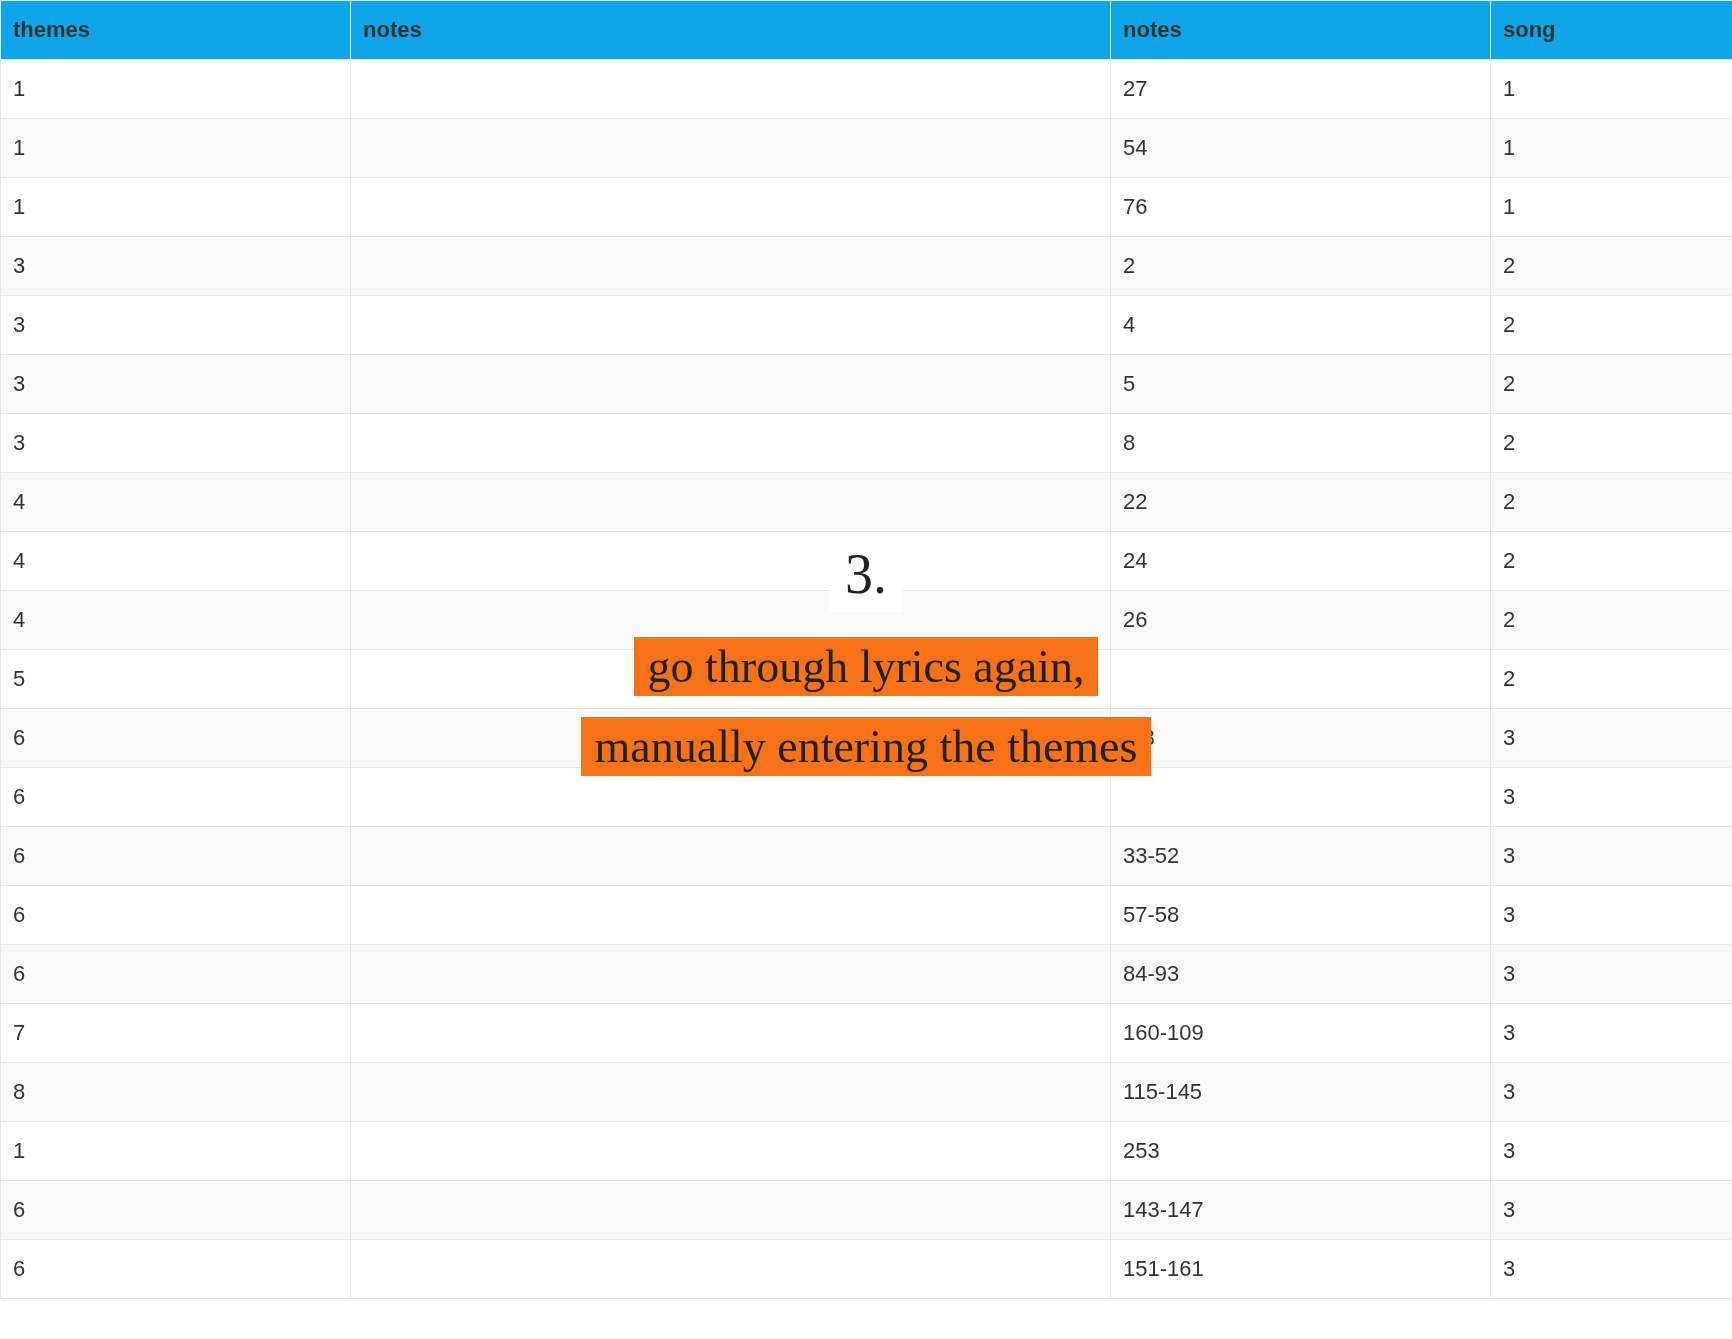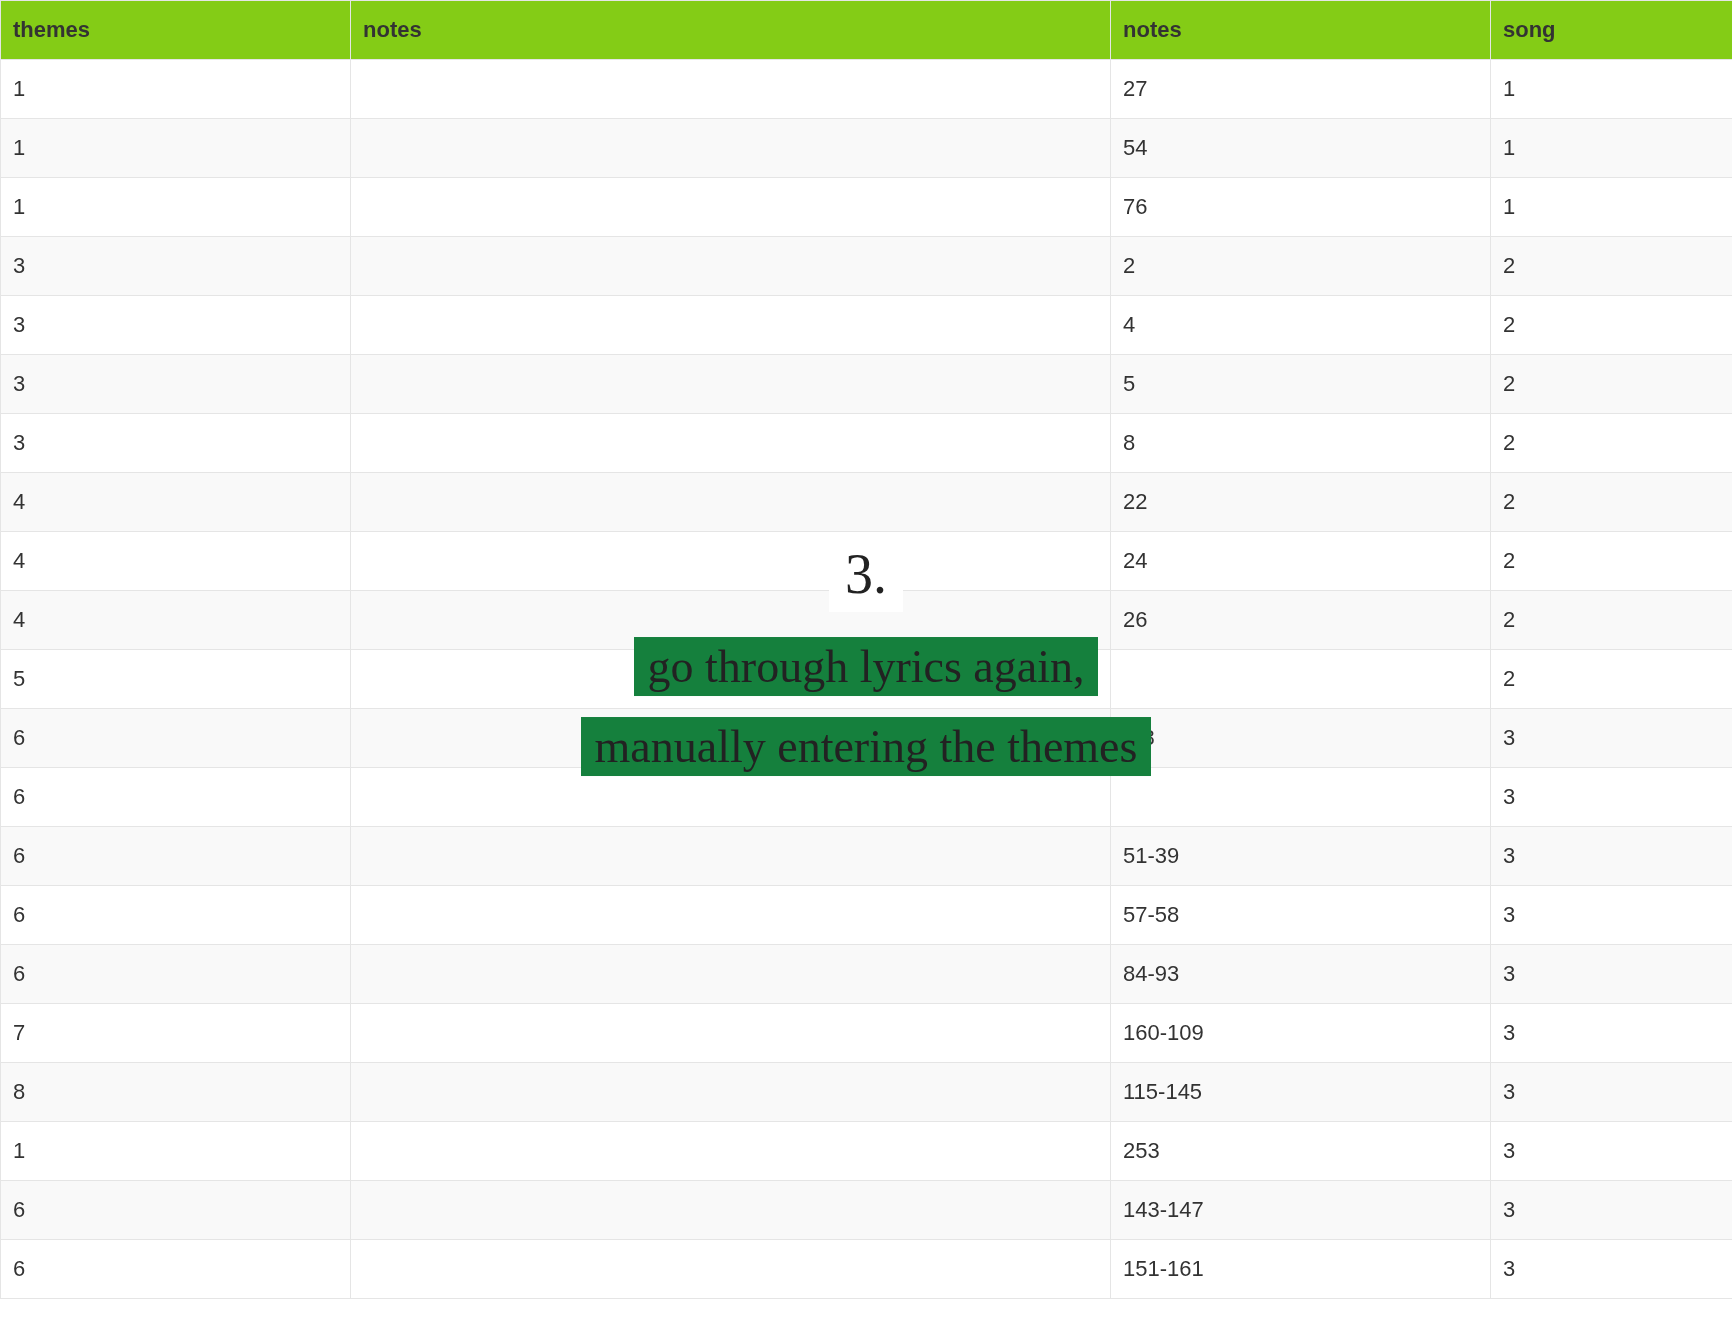--- a/index.html
+++ b/index.html
@@ -27,21 +27,21 @@
       text-align: left;
       padding: 16px 12px;
       border: 1px solid #e5e5e5;
       font-size: 22px;
       color: #333;
       height: 57px;
       overflow: hidden;
       white-space: nowrap;
     }
     th {
-      background: #84cc16;
+      background: #0ea5e9;
       font-weight: 700;
       font-size: 22px;
       color: #333;
     }
     tbody tr:nth-child(odd) td {
       background: #ffffff;
     }
     tbody tr:nth-child(even) td {
       background: #f9f9f9;
     }
@@ -67,21 +67,21 @@
       background: #fff;
       font-size: 56px;
       font-weight: 400;
       padding: 0 16px;
       margin-bottom: 24px;
     }
     .overlay .line {
       display: block;
     }
     .overlay .line span {
-      background: #15803d;
+      background: #f97316;
       font-size: 46px;
       font-weight: 400;
       padding: 4px 14px;
       box-decoration-break: clone;
       -webkit-box-decoration-break: clone;
     }
     .overlay .line + .line {
       margin-top: 18px;
     }
   </style>
@@ -179,21 +179,21 @@
         </tr>
         <tr>
           <td>6</td>
           <td></td>
           <td></td>
           <td>3</td>
         </tr>
         <tr>
           <td>6</td>
           <td></td>
-          <td>51-39</td>
+          <td>33-52</td>
           <td>3</td>
         </tr>
         <tr>
           <td>6</td>
           <td></td>
           <td>57-58</td>
           <td>3</td>
         </tr>
         <tr>
           <td>6</td>

